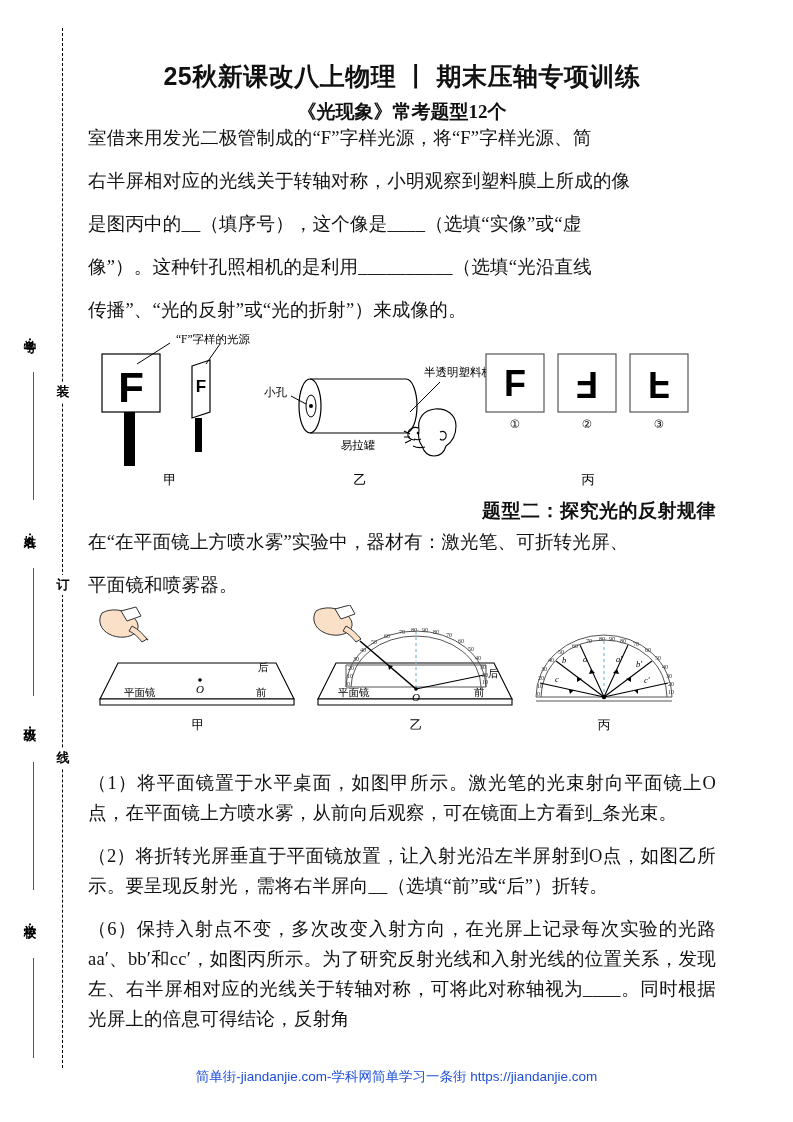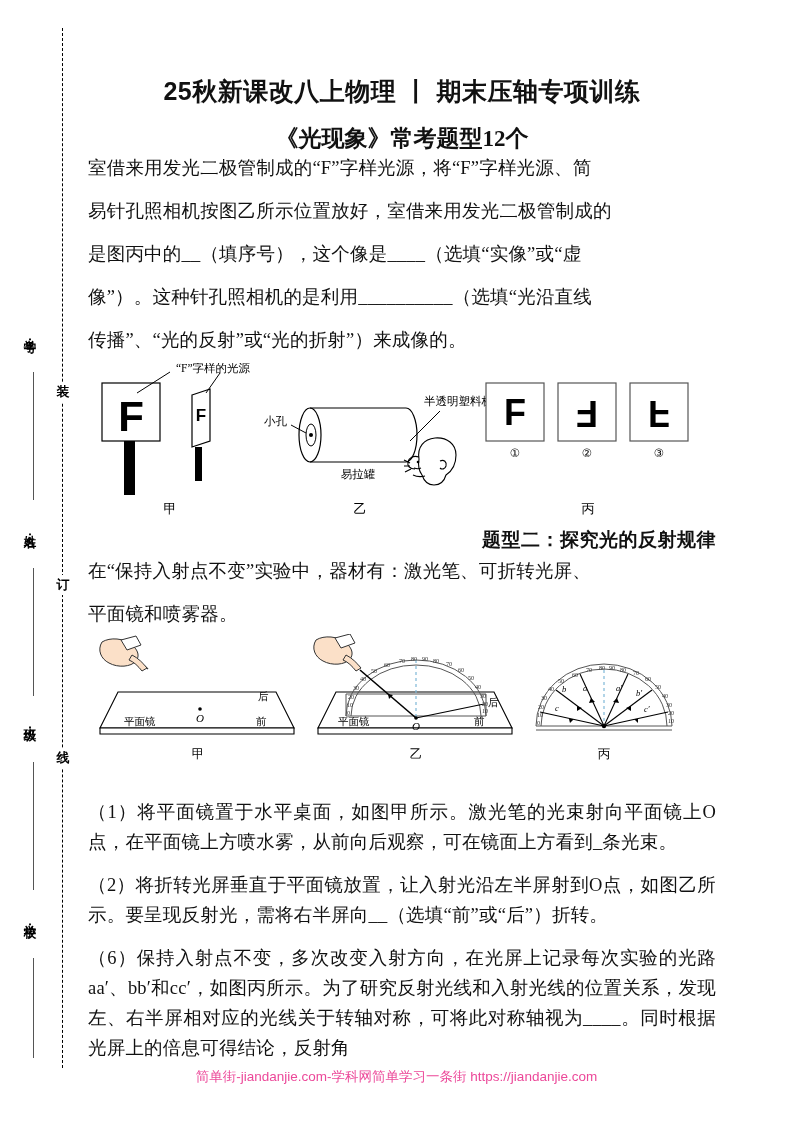--- a/index.html
+++ b/index.html
@@ -73,33 +73,33 @@
 
   
   .content {
     position: absolute;
     left: 88px;
     top: 60px;
     width: 628px;
   }
 
   h1.doc-title {
-    margin: 15px;
+    margin: 0;
     font-family: "Liberation Sans", "DejaVu Sans", sans-serif;
     font-weight: 700;
     font-size: 25px;
     text-align: center;
     letter-spacing: 0.5px;
     line-height: 1.35;
   }
   h2.doc-subtitle {
     margin: 6px 0 0 0;
     font-family: "Liberation Serif", "DejaVu Serif", serif;
     font-weight: 700;
-    font-size: 23px;
+    font-size: 19px;
     text-align: center;
     line-height: 1.3;
   }
 
   h3.section-title {
     margin: 16px 0 4px 0;
     font-family: "Liberation Sans", "DejaVu Sans", sans-serif;
     font-weight: 700;
     font-size: 19px;
     text-align: center;
@@ -119,21 +119,21 @@
   .figure-block { position: relative; width: 628px; }
 
   .footer {
     position: absolute;
     left: 0;
     top: 1068px;
     width: 793px;
     text-align: center;
     font-family: "Liberation Sans", "DejaVu Sans", sans-serif;
     font-size: 13.5px;
-    color: #ec4899;
+    color: #1d4ed8;
   }
 </style>
 </head>
 <body>
 
 <div class="page">
 
   <div class="binding-dashes"></div>
 
   <div class="binding-word bw1">装</div>
@@ -152,21 +152,21 @@
   <div class="field-label fl4">学校：</div>
   <div class="field-rule fr4"></div>
 
   <div class="content">
 
     <h1 class="doc-title">25秋新课改八上物理 丨 期末压轴专项训练</h1>
     <h2 class="doc-subtitle">《光现象》常考题型12个</h2>
 
 
     <p class="body-text">室借来用发光二极管制成的“F”字样光源，将“F”字样光源、简</p>
-    <p class="body-text">易针孔照相机按图乙所示位置放好，室借来用发光二极管制成的</p>
+    <p class="body-text">右半屏相对应的光线关于转轴对称，小明观察到塑料膜上所成的像</p>
     <p class="body-text">是图丙中的__（填序号），这个像是____（选填“实像”或“虚</p>
     <p class="body-text">像”）。这种针孔照相机的是利用__________（选填“光沿直线</p>
     <p class="body-text">传播”、“光的反射”或“光的折射”）来成像的。</p>
 
     <div class="figure-block" style="height:160px; margin-top:8px;">
       <svg width="628" height="160" viewBox="0 0 628 160">
 
         <rect x="14" y="20" width="58" height="58" fill="#fff" stroke="#000" stroke-width="1.2"></rect>
         <text x="43" y="68" font-family="Liberation Sans, sans-serif" font-size="42" font-weight="700" text-anchor="middle" fill="#000">F</text>
         <rect x="36" y="78" width="11" height="54" fill="#000"></rect>
@@ -215,21 +215,21 @@
         <text x="571" y="94" font-family="Liberation Serif, serif" font-size="11.5" text-anchor="middle" fill="#000">③</text>
 
         <text x="82" y="150" font-family="Liberation Serif, serif" font-size="13" text-anchor="middle" fill="#000">甲</text>
         <text x="272" y="150" font-family="Liberation Serif, serif" font-size="13" text-anchor="middle" fill="#000">乙</text>
         <text x="500" y="150" font-family="Liberation Serif, serif" font-size="13" text-anchor="middle" fill="#000">丙</text>
       </svg>
     </div>
 
     <h3 class="section-title" style="margin-top:4px;text-align:right;">题型二：探究光的反射规律</h3>
 
-    <p class="body-text">在“保持入射点不变”实验中，器材有：激光笔、可折转光屏、</p>
+    <p class="body-text">在“在平面镜上方喷水雾”实验中，器材有：激光笔、可折转光屏、</p>
     <p class="body-text">平面镜和喷雾器。</p>
 
     <div class="figure-block" style="height:150px; margin-top:4px;">
       <svg width="628" height="150" viewBox="0 0 628 150">
 
         <g>
 
           <g>
             <path d="M14 8 C22 3 36 4 44 11 C50 16 52 22 48 27 C43 33 30 34 21 29 C13 25 9 16 14 8 Z" fill="#fbe0c8" stroke="#333" stroke-width="1"></path>
             <path d="M33 6 L48 2 L53 11 L39 16 Z" fill="#fff" stroke="#333" stroke-width="1"></path>

